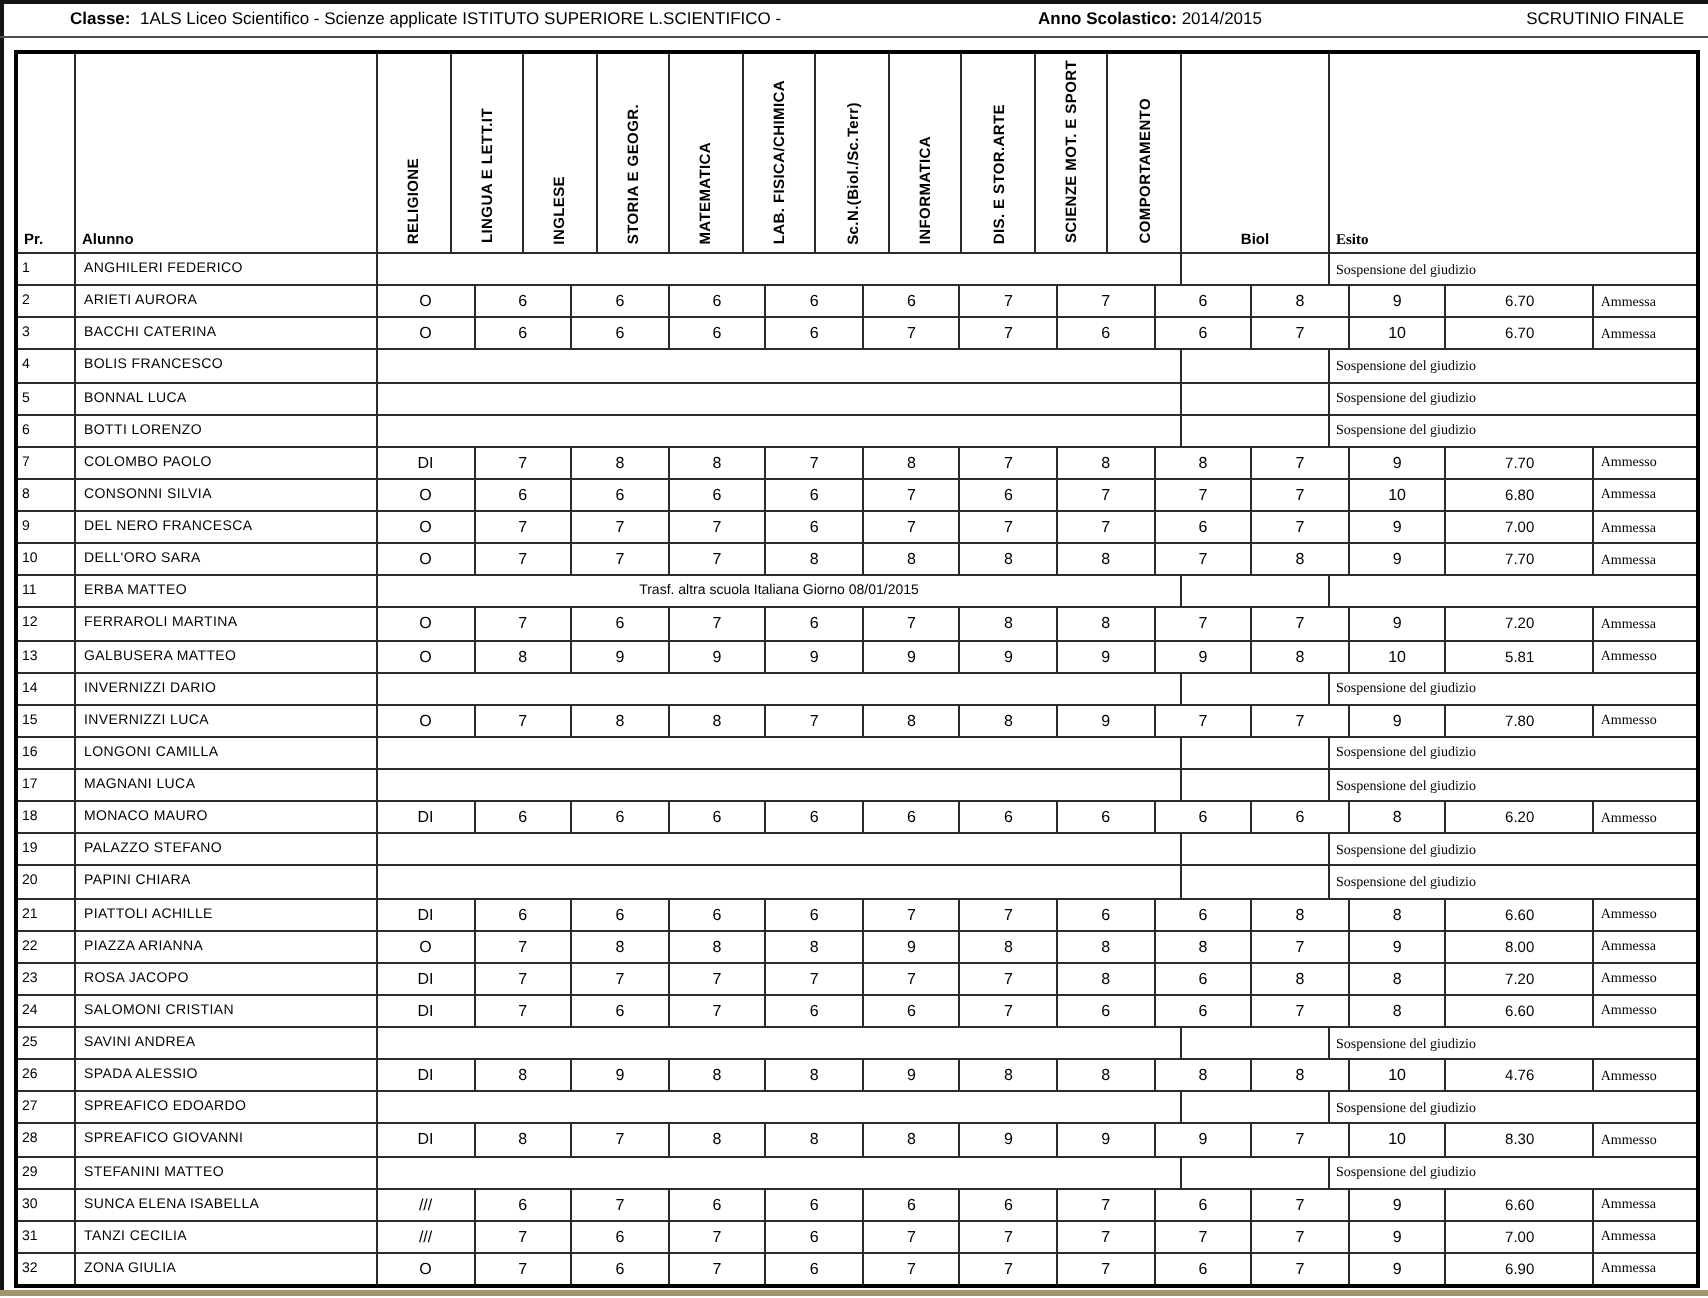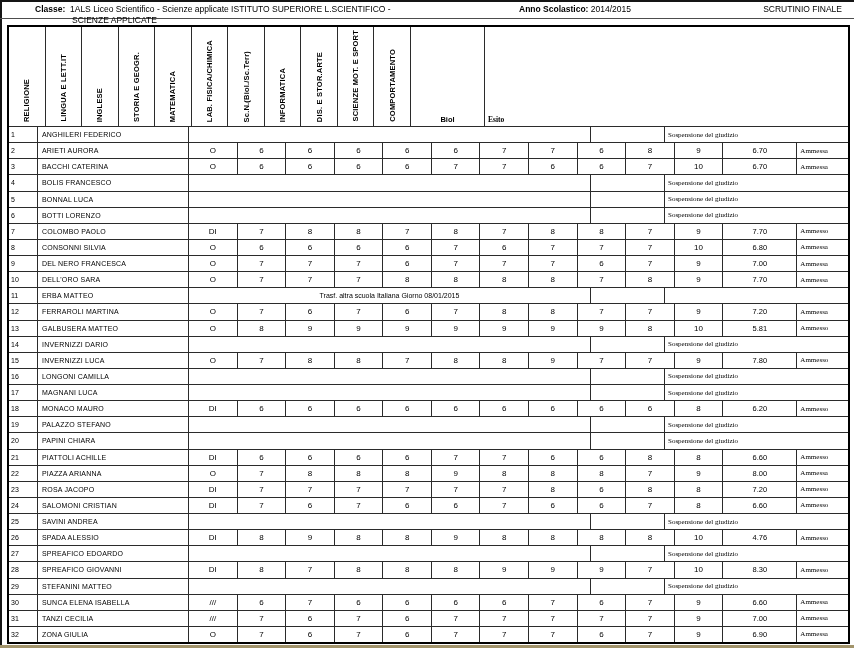--- a/index.html
+++ b/index.html
@@ -66,29 +66,30 @@
 <body>
 
 <div class="page">
 
   <div class="top-edge"></div>
   <div class="left-edge"></div>
   <div class="header-rule"></div>
 
   <div class="hdr-classe">
     <div class="l1"><span class="b">Classe:</span>&nbsp;&nbsp;<span>1ALS Liceo Scientifico - Scienze applicate ISTITUTO SUPERIORE L.SCIENTIFICO -</span></div>
-    <div class="l2">SCIENZE APPLICATE</div>
   </div>
 
   <div class="hdr-anno"><span class="b">Anno Scolastico:</span> <span>2014/2015</span></div>
 
   <div class="hdr-scrutinio">SCRUTINIO FINALE</div>
 
   <div class="tbl">
     <div class="thead">
+      <div class="c pr">Pr.</div>
+      <div class="c al">Alunno</div>
       <div class="subjwrap">
           <div class="c subj">
             <span class="vt">RELIGIONE</span>
           </div>
           <div class="c subj">
             <span class="vt">LINGUA E LETT.IT</span>
           </div>
           <div class="c subj">
             <span class="vt">INGLESE</span>
           </div>

